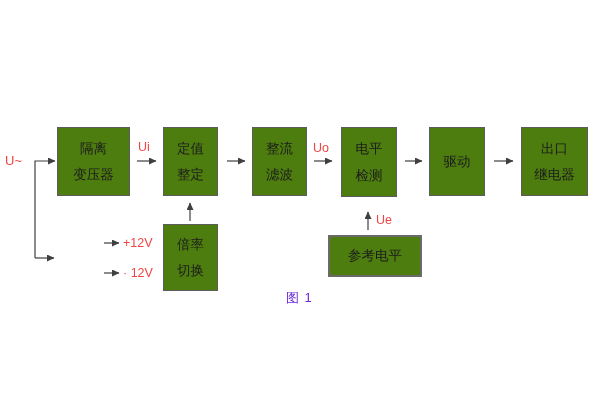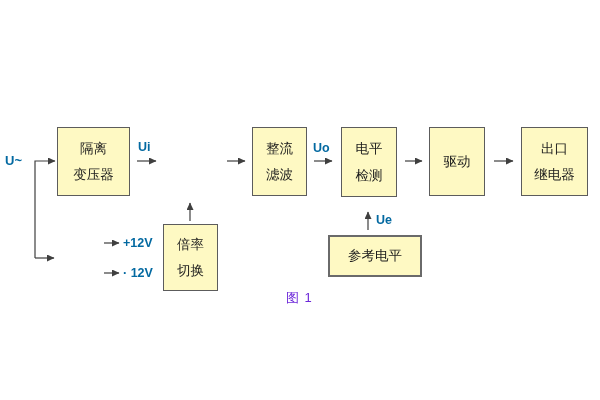--- a/index.html
+++ b/index.html
@@ -3,27 +3,27 @@
 <meta charset="utf-8">
 <style>
   html,body{margin:0;padding:0;background:#ffffff;}
   .stage{
     position:relative;width:600px;height:400px;background:#ffffff;overflow:hidden;
     font-family:"Liberation Sans","DejaVu Sans",sans-serif;
   }
   .stage svg{position:absolute;left:0;top:0;}
   .block{
     position:absolute;box-sizing:border-box;
-    border:1px solid #5c5c5c;background:#fef9c3;
+    border:1px solid #5c5c5c;background:#4d7c0f;
     display:flex;flex-direction:column;align-items:center;justify-content:center;
     gap:13px;font-size:13.5px;line-height:1;color:#1c1c1c;white-space:nowrap;
   }
   .block.thick{border-width:2px;border-color:#6a6a6a;}
   .lbl{
-    position:absolute;font-size:12.5px;font-weight:700;line-height:1;color:#0369a1;
+    position:absolute;font-size:12.5px;font-weight:400;line-height:1;color:#ef4444;
     white-space:nowrap;
   }
   .caption{
     position:absolute;font-size:13px;font-weight:500;line-height:1;color:#6d28d9;
     letter-spacing:1px;white-space:nowrap;
   }
 </style>
 </head>
 <body>
 
@@ -48,20 +48,24 @@
       <path d="M104 243 H119" marker-end="url(#ah)"></path>
       <path d="M104 273 H119" marker-end="url(#ah)"></path>
     </g>
   </svg>
 
   <div class="block" style="left:57px;top:127px;width:73px;height:69px;">
     <span>隔离</span>
     <span>变压器</span>
   </div>
 
+  <div class="block" style="left:163px;top:127px;width:55px;height:69px;">
+    <span>定值</span>
+    <span>整定</span>
+  </div>
 
   <div class="block" style="left:252px;top:127px;width:55px;height:69px;">
     <span>整流</span>
     <span>滤波</span>
   </div>
 
   <div class="block" style="left:341px;top:127px;width:56px;height:70px;">
     <span>电平</span>
     <span>检测</span>
   </div>

